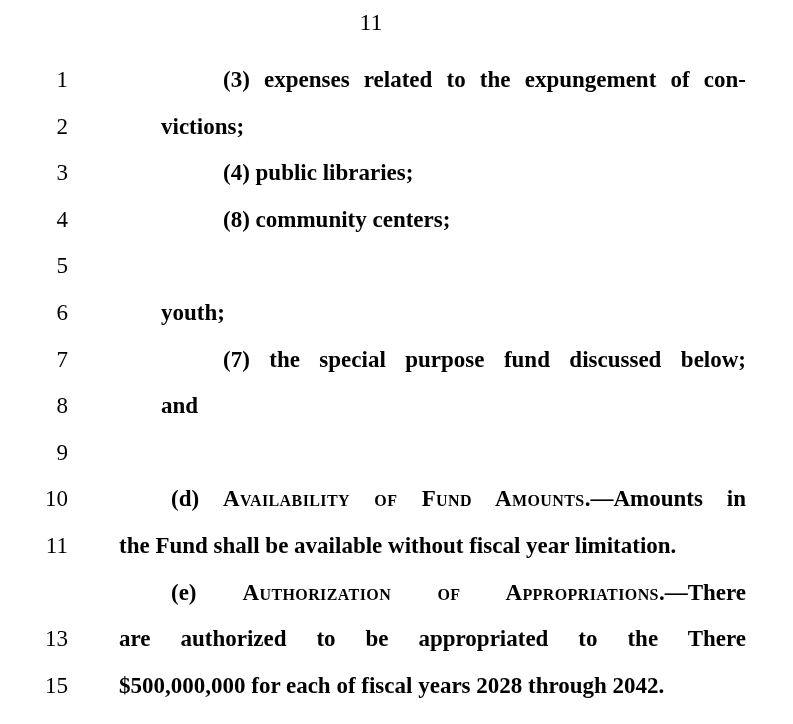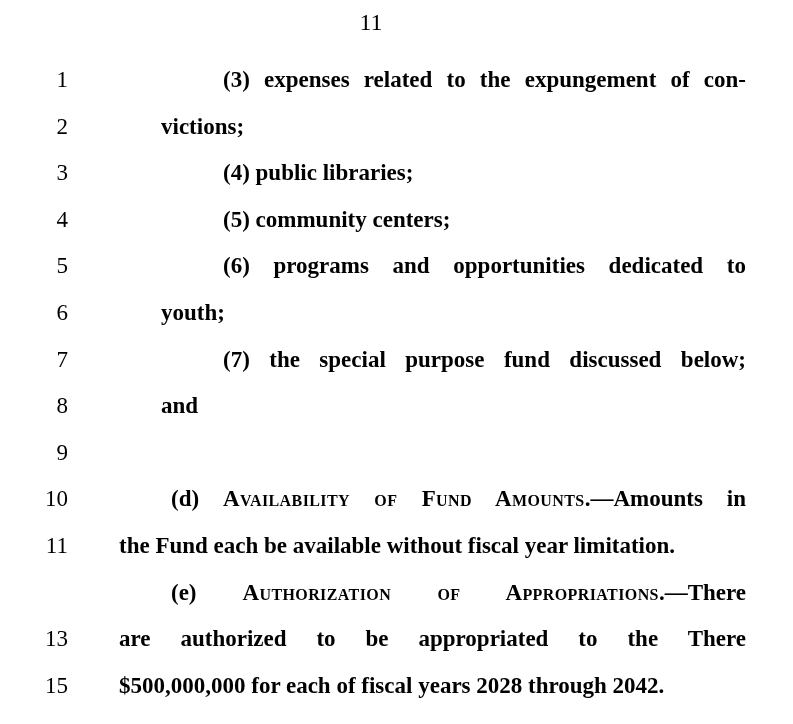--- a/index.html
+++ b/index.html
@@ -79,25 +79,24 @@
       <div class="line clause-cont">
     <span class="num">2</span>
     <div class="text"><span>victions;</span></div>
   </div>
       <div class="line clause-first">
     <span class="num">3</span>
     <div class="text"><span>(4) public libraries;</span></div>
   </div>
       <div class="line clause-first">
     <span class="num">4</span>
-    <div class="text"><span>(5) community centers;</span></div>
+    <div class="text"><span>(8) community centers;</span></div>
   </div>
       <div class="line clause-first just">
     <span class="num">5</span>
-    <div class="text"><span>(6) programs and opportunities dedicated to</span></div>
   </div>
       <div class="line clause-cont">
     <span class="num">6</span>
     <div class="text"><span>youth;</span></div>
   </div>
       <div class="line clause-first just">
     <span class="num">7</span>
     <div class="text"><span>(7) the special purpose fund discussed below;</span></div>
   </div>
       <div class="line clause-cont">
@@ -106,21 +105,21 @@
   </div>
       <div class="line clause-first">
     <span class="num">9</span>
   </div>
       <div class="line subsection just">
     <span class="num">10</span>
     <div class="text"><span>(d) </span><span class="sc">Availability of Fund Amounts</span><span>.—Amounts in</span></div>
   </div>
       <div class="line flush">
     <span class="num">11</span>
-    <div class="text"><span>the Fund each be available without fiscal year limitation.</span></div>
+    <div class="text"><span>the Fund shall be available without fiscal year limitation.</span></div>
   </div>
       <div class="line subsection just">
     <div class="text"><span>(e) </span><span class="sc">Authorization of Appropriations</span><span>.—There</span></div>
   </div>
       <div class="line flush just">
     <span class="num">13</span>
     <div class="text"><span>are authorized to be appropriated to the There</span></div>
   </div>
       <div class="line flush">
     <span class="num">15</span>

